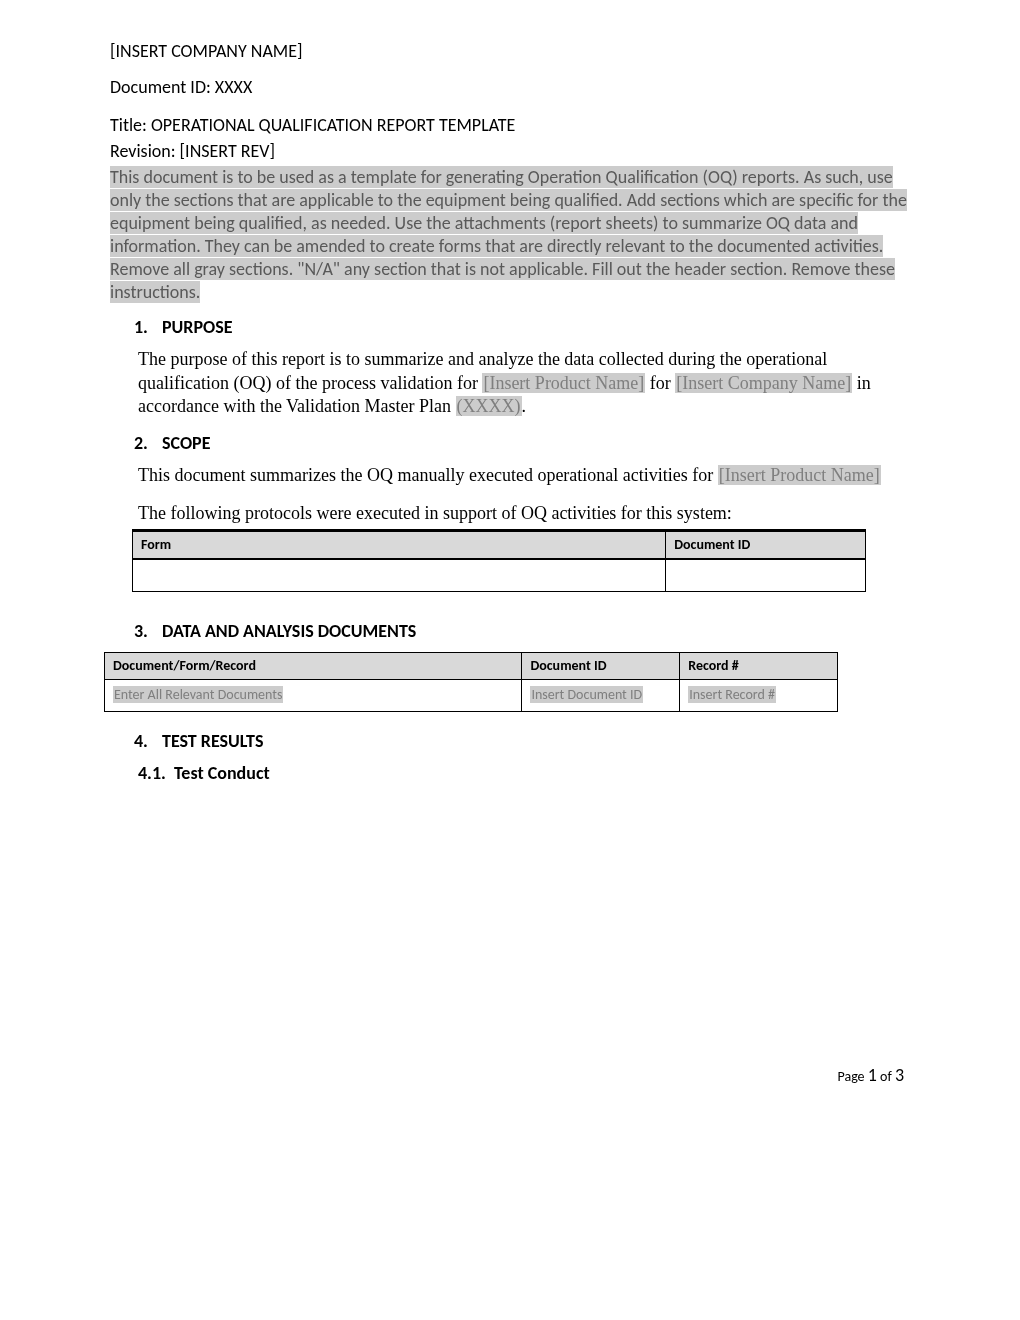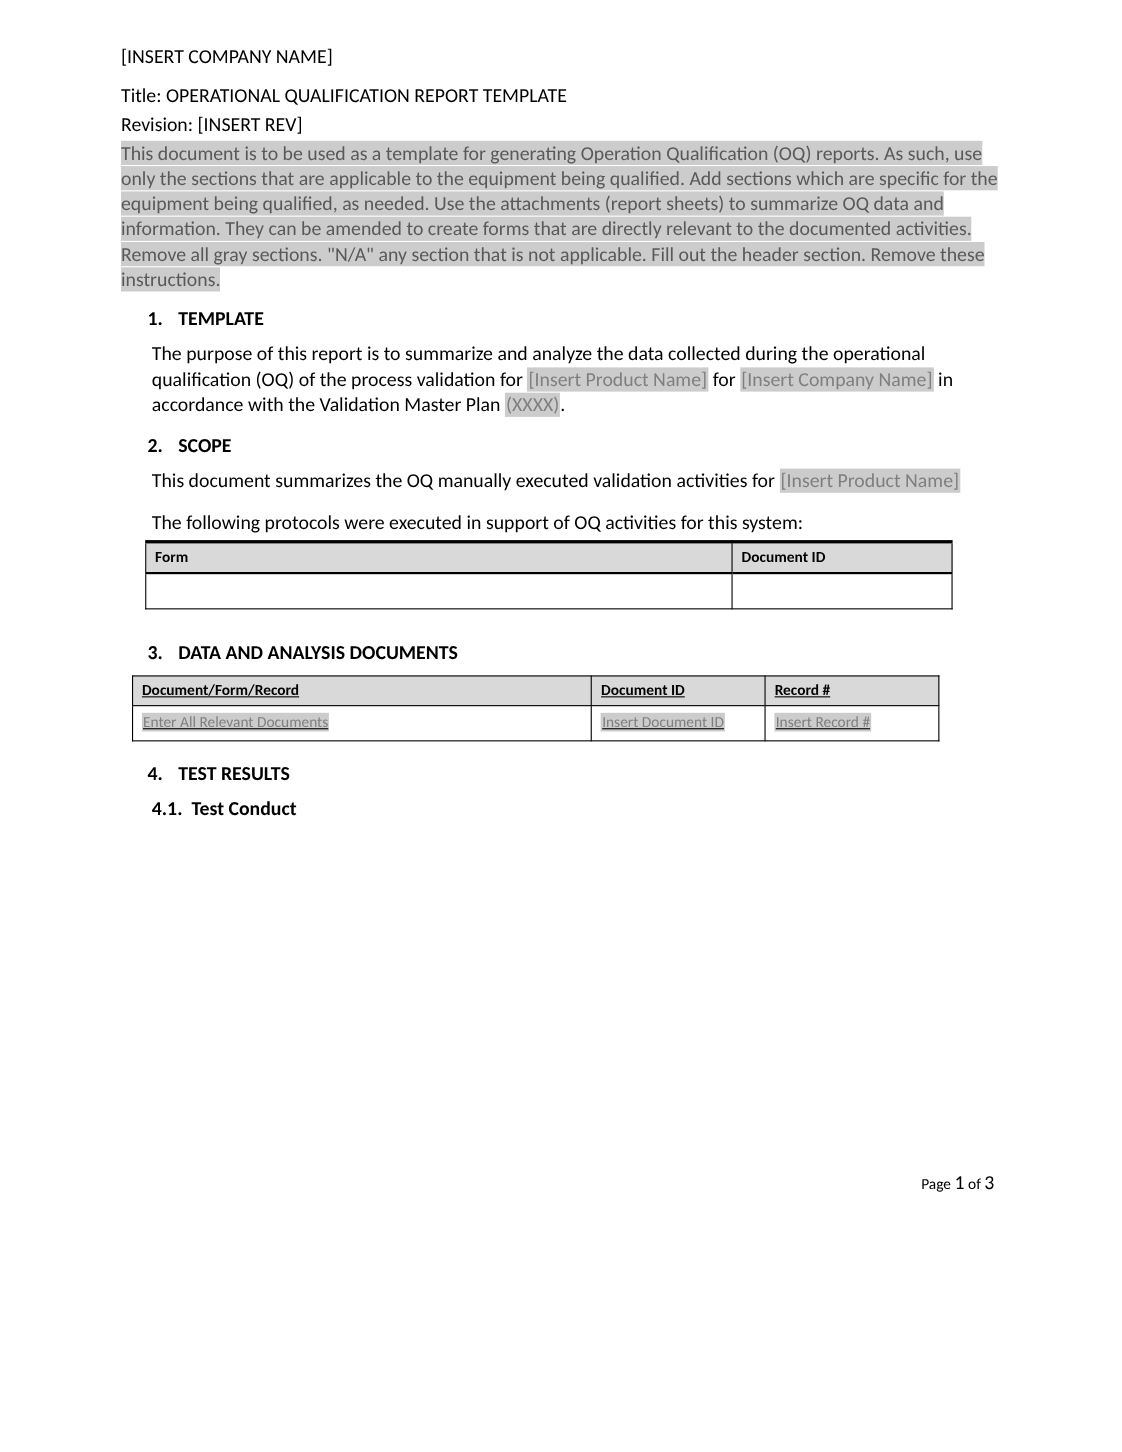--- a/index.html
+++ b/index.html
@@ -28,21 +28,21 @@
   .instruction-block span { background: #cccccc; color: #595959; padding: 0 0; }
   .section-row {
     display: flex;
     align-items: flex-start;
     font-size: 18px;
     font-weight: bold;
     margin: 10px 0 10px 24px;
   }
   .section-num { width: 28px; flex: 0 0 28px; }
   .section-body { margin-left: 28px; font-size: 18px; line-height: 1.3; margin-bottom: 12px; }
-  .section-body p { margin: 0 0 14px 0; }
+  .section-body p { margin: 0 0 14px 0; font-family: Liberation Serif, serif; }
   .subsection-row {
     font-size: 18px; font-weight: bold;
     margin: 6px 0 8px 28px;
   }
   .gray-ph { background: #cccccc; color: #7f7f7f; padding: 0 1px; }
   table.doc-table {
     width: 734px;
     border-collapse: collapse;
     margin: 4px 0 18px -6px;
     font-size: 14px;
@@ -69,44 +69,45 @@
   }
   .footer .pnum { font-size: 18px; }
   .nowrap { white-space: nowrap; }
 </style>
 </head>
 <body>
 
 <div class="page">
 
   <div class="hdr-line">[INSERT COMPANY NAME]</div>
+  <div class="hdr-line doc-id">Document ID: XXXX</div>
   <div class="hdr-line title">Title: OPERATIONAL QUALIFICATION REPORT TEMPLATE</div>
   <div class="hdr-line rev">Revision: [INSERT REV]</div>
 
   <div class="instruction-block">
     <span>This document is to be used as a template for generating Operation Qualification (OQ) reports. As such, use only the sections that are applicable to the equipment being qualified. Add sections which are specific for the equipment being qualified, as needed. Use the attachments (report sheets) to summarize OQ data and information. They can be amended to create forms that are directly relevant to the documented activities.  Remove all gray sections.  "N/A" any section that is not applicable.  Fill out the header section.  Remove these instructions.</span>
   </div>
 
   <div class="section-row">
     <div class="section-num">1.</div>
-    <div>TEMPLATE</div>
+    <div>PURPOSE</div>
   </div>
   <div class="section-body">
     <p>
       <span>The purpose of this report is to summarize and analyze the data collected during the operational qualification (OQ) of the process validation for </span><span class="gray-ph">[Insert Product Name]</span><span> for </span><span class="gray-ph">[Insert Company Name]</span><span> in accordance with the Validation Master Plan </span><span class="gray-ph">(XXXX)</span><span>.</span>
     </p>
   </div>
 
   <div class="section-row">
     <div class="section-num">2.</div>
     <div>SCOPE</div>
   </div>
   <div class="section-body">
     <p>
-      <span>This document summarizes the OQ manually executed validation activities for </span><span class="gray-ph nowrap">[Insert Product Name]</span>
+      <span>This document summarizes the OQ manually executed operational activities for </span><span class="gray-ph nowrap">[Insert Product Name]</span>
     </p>
     <p style="margin-bottom:4px;">The following protocols were executed in support of OQ activities for this system:</p>
     <table class="doc-table form-table">
       <colgroup>
           <col style="width:534px">
           <col style="width:200px">
         </colgroup>
       <thead>
         <tr>
           <th>Form</th>
@@ -119,21 +120,21 @@
           <td></td>
         </tr>
       </tbody>
     </table>
   </div>
 
   <div class="section-row" style="margin-top:28px;">
     <div class="section-num">3.</div>
     <div>DATA AND ANALYSIS DOCUMENTS</div>
   </div>
-  <div class="section-body" style="margin-left:16px;text-decoration:underline;">
+  <div class="section-body" style="margin-left:0;">
     <table class="doc-table" style="margin-top:8px; margin-left:-6px;">
       <colgroup>
           <col style="width:418px">
           <col style="width:158px">
           <col style="width:158px">
         </colgroup>
       <thead>
         <tr>
           <th>Document/Form/Record</th>
           <th>Document ID</th>

